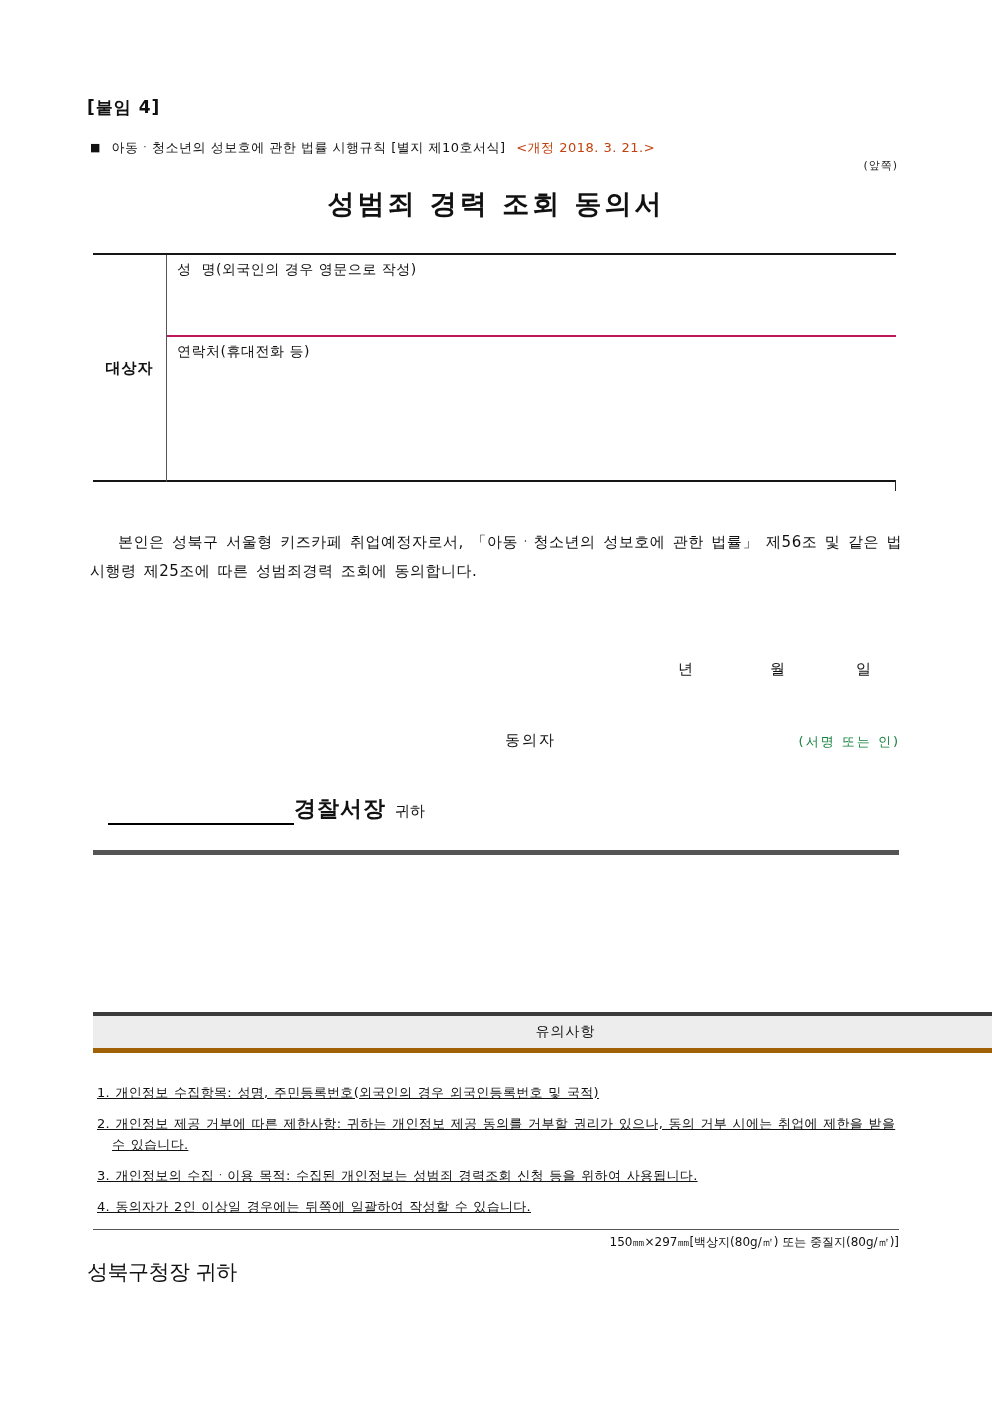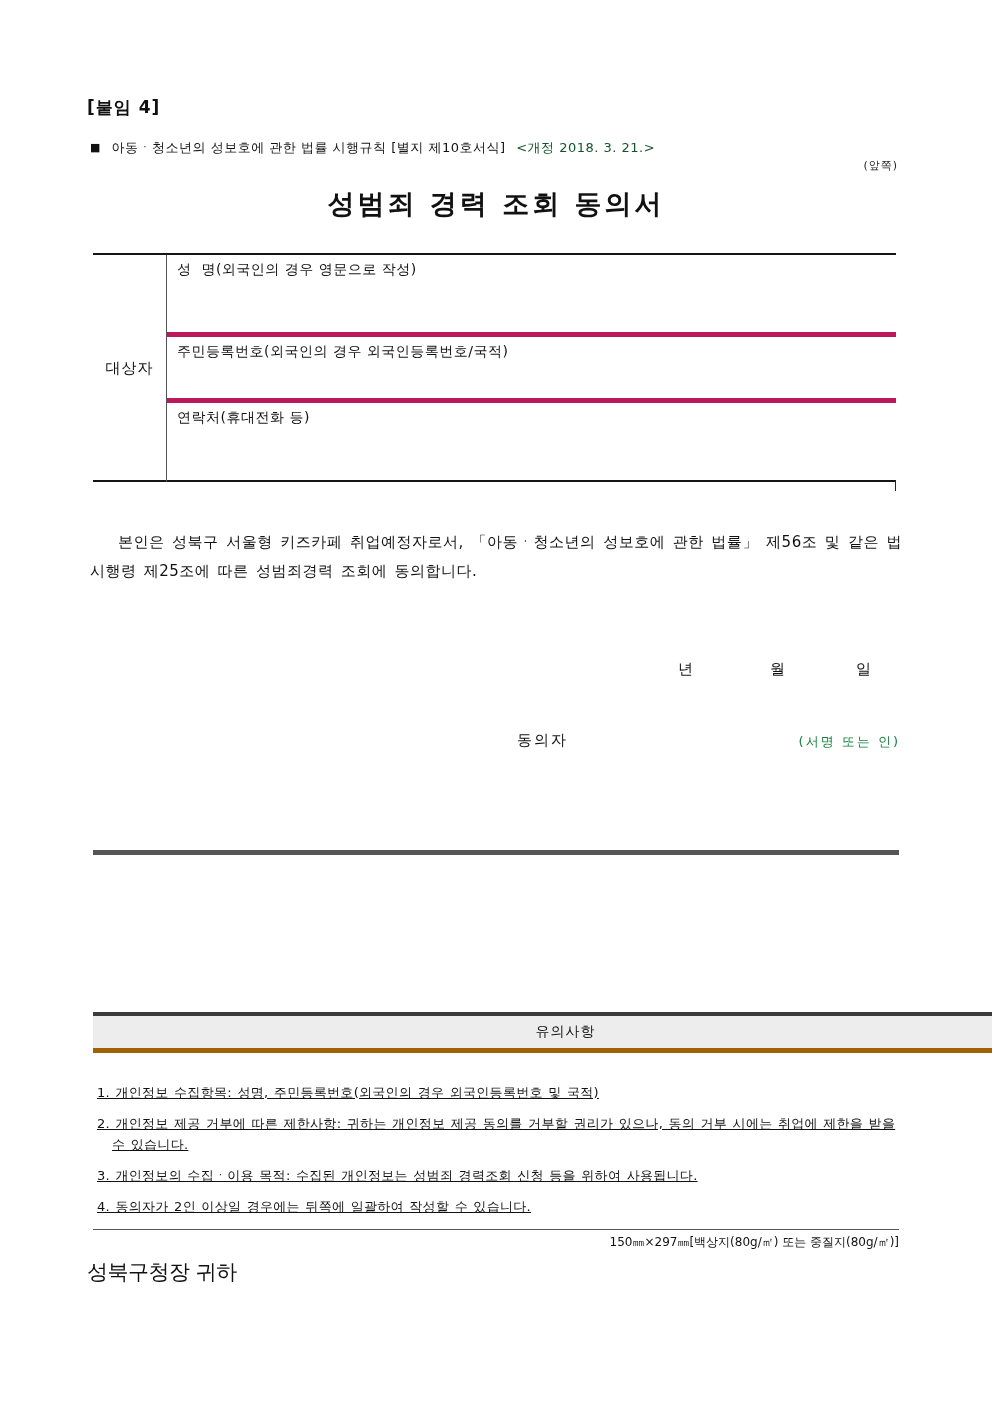--- a/index.html
+++ b/index.html
@@ -15,21 +15,21 @@
   }
   .attachment-label {
     position: absolute; left: 87px; top: 96px;
     font-size: 17px; font-weight: 700; letter-spacing: 1px;
   }
   .ref-line {
     position: absolute; left: 90px; top: 139px;
     font-size: 13px; letter-spacing: 0.5px; white-space: nowrap;
   }
   .ref-bullet { font-size: 11px; margin-right: 6px; vertical-align: 1px; }
-  .revision-note { color: #14532d; margin-left: 6px; }
+  .revision-note { color: #c2410c; margin-left: 6px; }
   .front-label {
     position: absolute; right: 94px; top: 158px;
     font-size: 11px; color: #222; letter-spacing: 1px;
   }
   .doc-title {
     position: absolute; left: 0; top: 186px; width: 100%;
     text-align: center; font-size: 27px; font-weight: 700; letter-spacing: 3px;
   }
   
   .subject-table {
@@ -37,47 +37,48 @@
     border-top: 2px solid #151515; border-bottom: 2px solid #151515;
     display: grid;
     grid-template-columns: 74px 1fr;
     grid-template-rows: 82px 66px 79px;
   }
   .subject-header {
     grid-row: 1 / 4; grid-column: 1;
     display: flex; align-items: center; justify-content: center;
     font-size: 15px; letter-spacing: 1px;
     border-right: 1px solid #555;
+    font-weight: bold;
   }
   .subject-cell {
     grid-column: 2;
     padding: 6px 10px;
     font-size: 14px;
     white-space: pre-wrap;
     letter-spacing: 0.5px;
   }
-  .subject-cell.r1, .subject-cell.r2 { border-bottom: 5px solid #be185d; }
+  .subject-cell.r1, .subject-cell.r2 { border-bottom: 2px solid #be185d; }
   .corner-tick {
     position: absolute; right: 0; bottom: -11px;
     width: 1px; height: 11px; background: #222;
   }
   
   .consent-par {
     position: absolute; left: 90px; top: 528px; width: 812px;
     font-size: 15px; line-height: 29px; text-indent: 28px;
     text-align: justify; word-spacing: 2px; letter-spacing: 0.5px;
   }
   
   .date-line { position: absolute; top: 660px; left: 0; width: 100%; height: 22px; font-size: 15px; }
   .date-year  { position: absolute; left: 678px; }
   .date-month { position: absolute; left: 770px; }
   .date-day   { position: absolute; left: 856px; }
   
   .signer-label {
-    position: absolute; left: 517px; top: 731px;
+    position: absolute; left: 505px; top: 731px;
     font-size: 15px; letter-spacing: 2px;
   }
   .signature-hint {
     position: absolute; right: 92px; top: 733px;
     font-size: 13px; color: #15803d; letter-spacing: 2px;
   }
   
   .addressee-line {
     position: absolute; left: 108px; top: 793px;
     display: flex; align-items: flex-end;
@@ -140,36 +141,40 @@
     <span class="revision-note">&lt;개정 2018. 3. 21.&gt;</span>
   </div>
 
   <div class="front-label">(앞쪽)</div>
 
   <div class="doc-title">성범죄 경력 조회 동의서</div>
 
   <div class="subject-table">
     <div class="subject-header">대상자</div>
     <div class="subject-cell r1">성  명(외국인의 경우 영문으로 작성)</div>
-    <div class="subject-cell r2">주민등록번호(외국인의 경우 외국인등록번호/국적)</div>
     <div class="subject-cell r3">연락처(휴대전화 등)</div>
     <span class="corner-tick"></span>
   </div>
 
   <p class="consent-par">본인은 성북구 서울형 키즈카페 취업예정자로서, 「아동ㆍ청소년의 성보호에 관한 법률」 제56조 및 같은 법 시행령 제25조에 따른 성범죄경력 조회에 동의합니다.</p>
 
   <div class="date-line">
     <span class="date-year">년</span>
     <span class="date-month">월</span>
     <span class="date-day">일</span>
   </div>
 
   <div class="signer-label">동의자</div>
   <div class="signature-hint">(서명 또는 인)</div>
 
+  <div class="addressee-line">
+    <span class="addressee-blank"></span>
+    <span class="addressee-name">경찰서장</span>
+    <span class="addressee-suffix">귀하</span>
+  </div>
 
   <div class="rule-thick"></div>
 
   <div class="notice-band">유의사항</div>
 
   <ul class="notes">
     <li class="note-item">1. 개인정보 수집항목: 성명, 주민등록번호(외국인의 경우 외국인등록번호 및 국적)</li>
     <li class="note-item">2. 개인정보 제공 거부에 따른 제한사항: 귀하는 개인정보 제공 동의를 거부할 권리가 있으나, 동의 거부 시에는 취업에 제한을 받을 수 있습니다.</li>
     <li class="note-item">3. 개인정보의 수집ㆍ이용 목적: 수집된 개인정보는 성범죄 경력조회 신청 등을 위하여 사용됩니다.</li>
     <li class="note-item">4. 동의자가 2인 이상일 경우에는 뒤쪽에 일괄하여 작성할 수 있습니다.</li>

